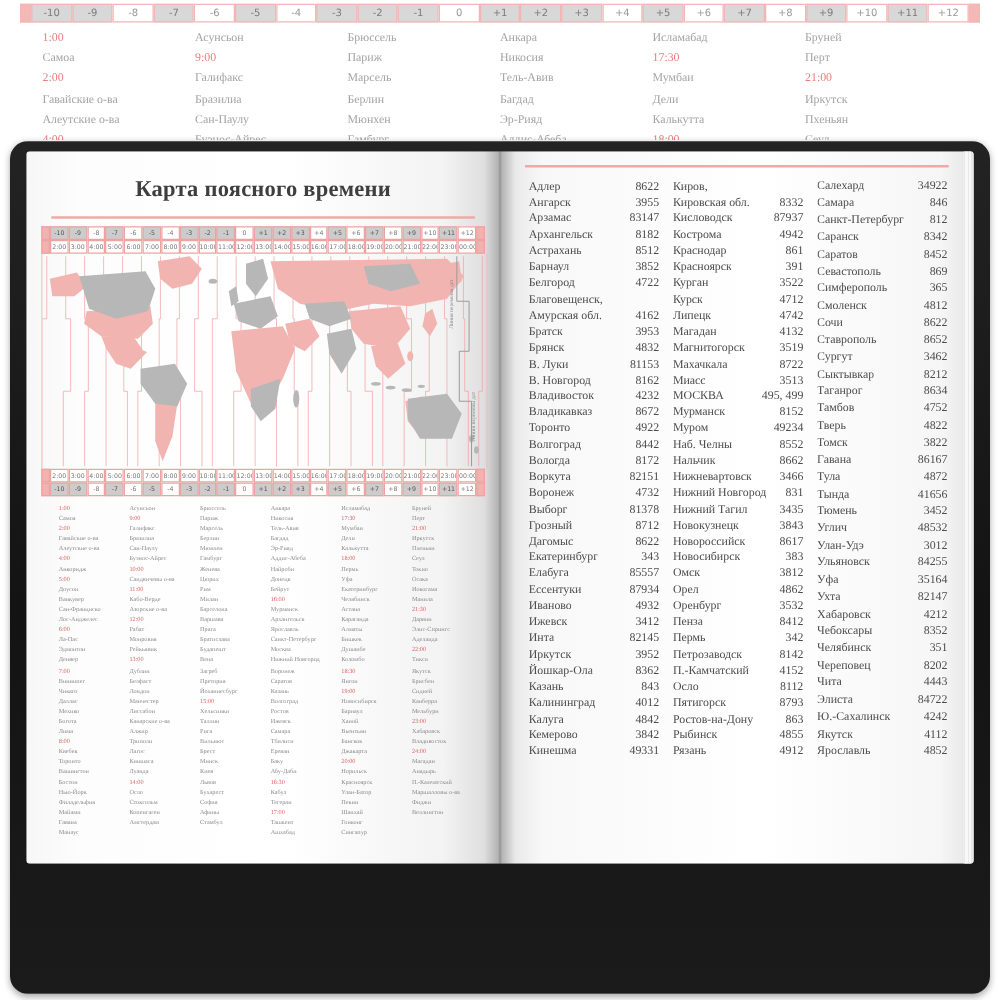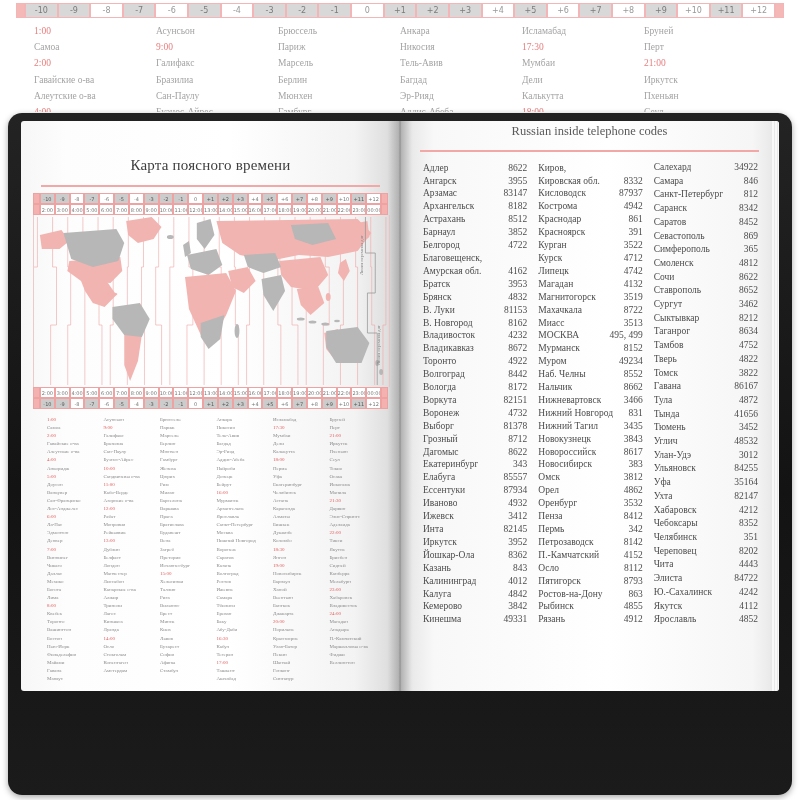--- a/index.html
+++ b/index.html
@@ -19,21 +19,21 @@
   .sliver-list .tz-col{flex:1;font-size:9.5px;line-height:16.2px;color:#9a9a9a;}
   .sliver-list .tz-time{color:#e77070;}
   
   .book{position:absolute;left:8px;right:8px;top:113px;bottom:5px;
     background:linear-gradient(180deg,#232323 0%,#131313 55%,#1b1b1b 100%);
     border-radius:14px;box-shadow:0 2px 6px rgba(0,0,0,.35);}
   .pages{position:absolute;left:13px;right:13px;top:8px;height:570px;display:flex;border-radius:3px;overflow:hidden;}
   .page{width:50%;position:relative;}
   .page.left{background:linear-gradient(90deg,#f7f7f7 0%,#fdfdfd 12%,#ffffff 55%,#f3f3f3 88%,#dedede 97%,#cfcfcf 100%);}
   .page.right{background:linear-gradient(90deg,#c9c9c9 0%,#e9e9e9 3%,#f8f8f8 9%,#ffffff 55%,#f6f6f6 93%,#e4e4e4 100%);}
-  .page-title{margin-top:36px;text-align:center;font-weight:normal;font-size:15px;letter-spacing:.2px;color:#3e3e3e;}
+  .page-title{margin-top:20px;text-align:center;font-weight:bold;font-size:18px;letter-spacing:.2px;color:#3e3e3e;}
   .page-sub{margin-top:3px;text-align:center;font-size:12.5px;color:#5a5a5a;}
   .rule{height:2px;background:#f3a8a8;margin:11px 20px 0 20px;}
   
   .map-wrap{margin:6px 12px 0 12px;}
   .strip-row{display:flex;height:11px;}
   .strip-row .cell{flex:1;border:0.6px solid #efa2a2;font-family:"DejaVu Sans",sans-serif;
     font-size:5px;line-height:10px;text-align:center;color:#777;background:#fff;overflow:hidden;}
   .strip-row .cell.gray{background:#cccccc;color:#555;}
   .strip-row .stub{flex:0 0 5px;background:#f3b2b0;border:0.6px solid #efa2a2;}
   .map-svg{display:block;width:100%;height:172px;border-left:0.6px solid #efc9c9;border-right:0.6px solid #efc9c9;}
@@ -536,21 +536,20 @@
             <div class="tz-city">Анадырь</div>
             <div class="tz-city">П.-Камчатский</div>
             <div class="tz-city">Маршалловы о-ва</div>
             <div class="tz-city">Фиджи</div>
             <div class="tz-city">Веллингтон</div>
           </div>
         </div>
     </div>
 
     <div class="page right">
-      <div class="page-sub">Russian inside telephone codes</div>
       <div class="rule"></div>
       <div class="phone-wrap" id="phone-wrap">
           <div class="phone-col">
             <div class="phone-row">
               <span class="city">Адлер</span>
               <span class="code">8622</span>
             </div>
             <div class="phone-row">
               <span class="city">Ангарск</span>
               <span class="code">3955</span>

